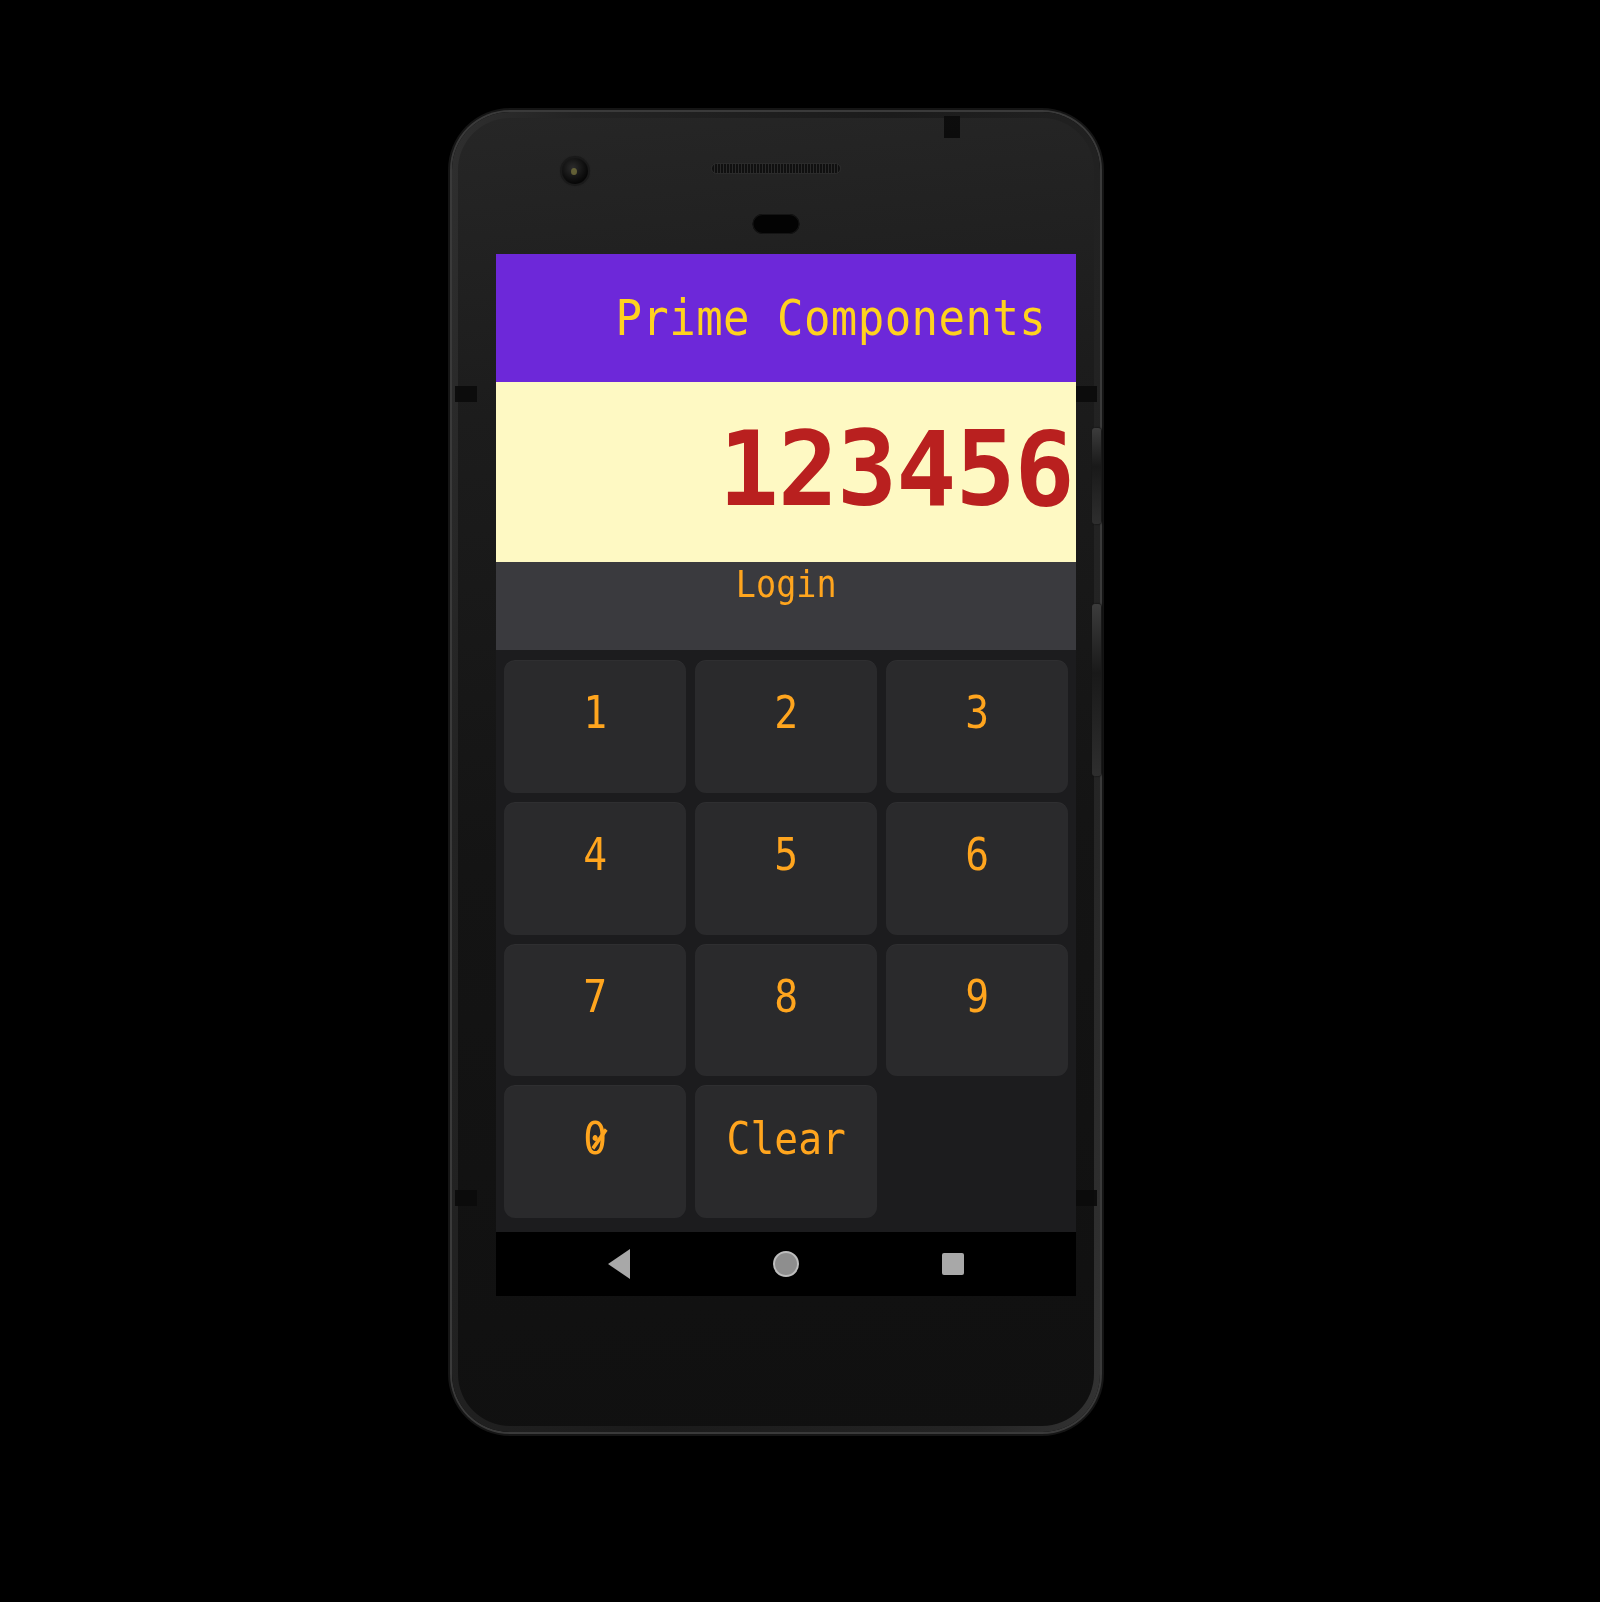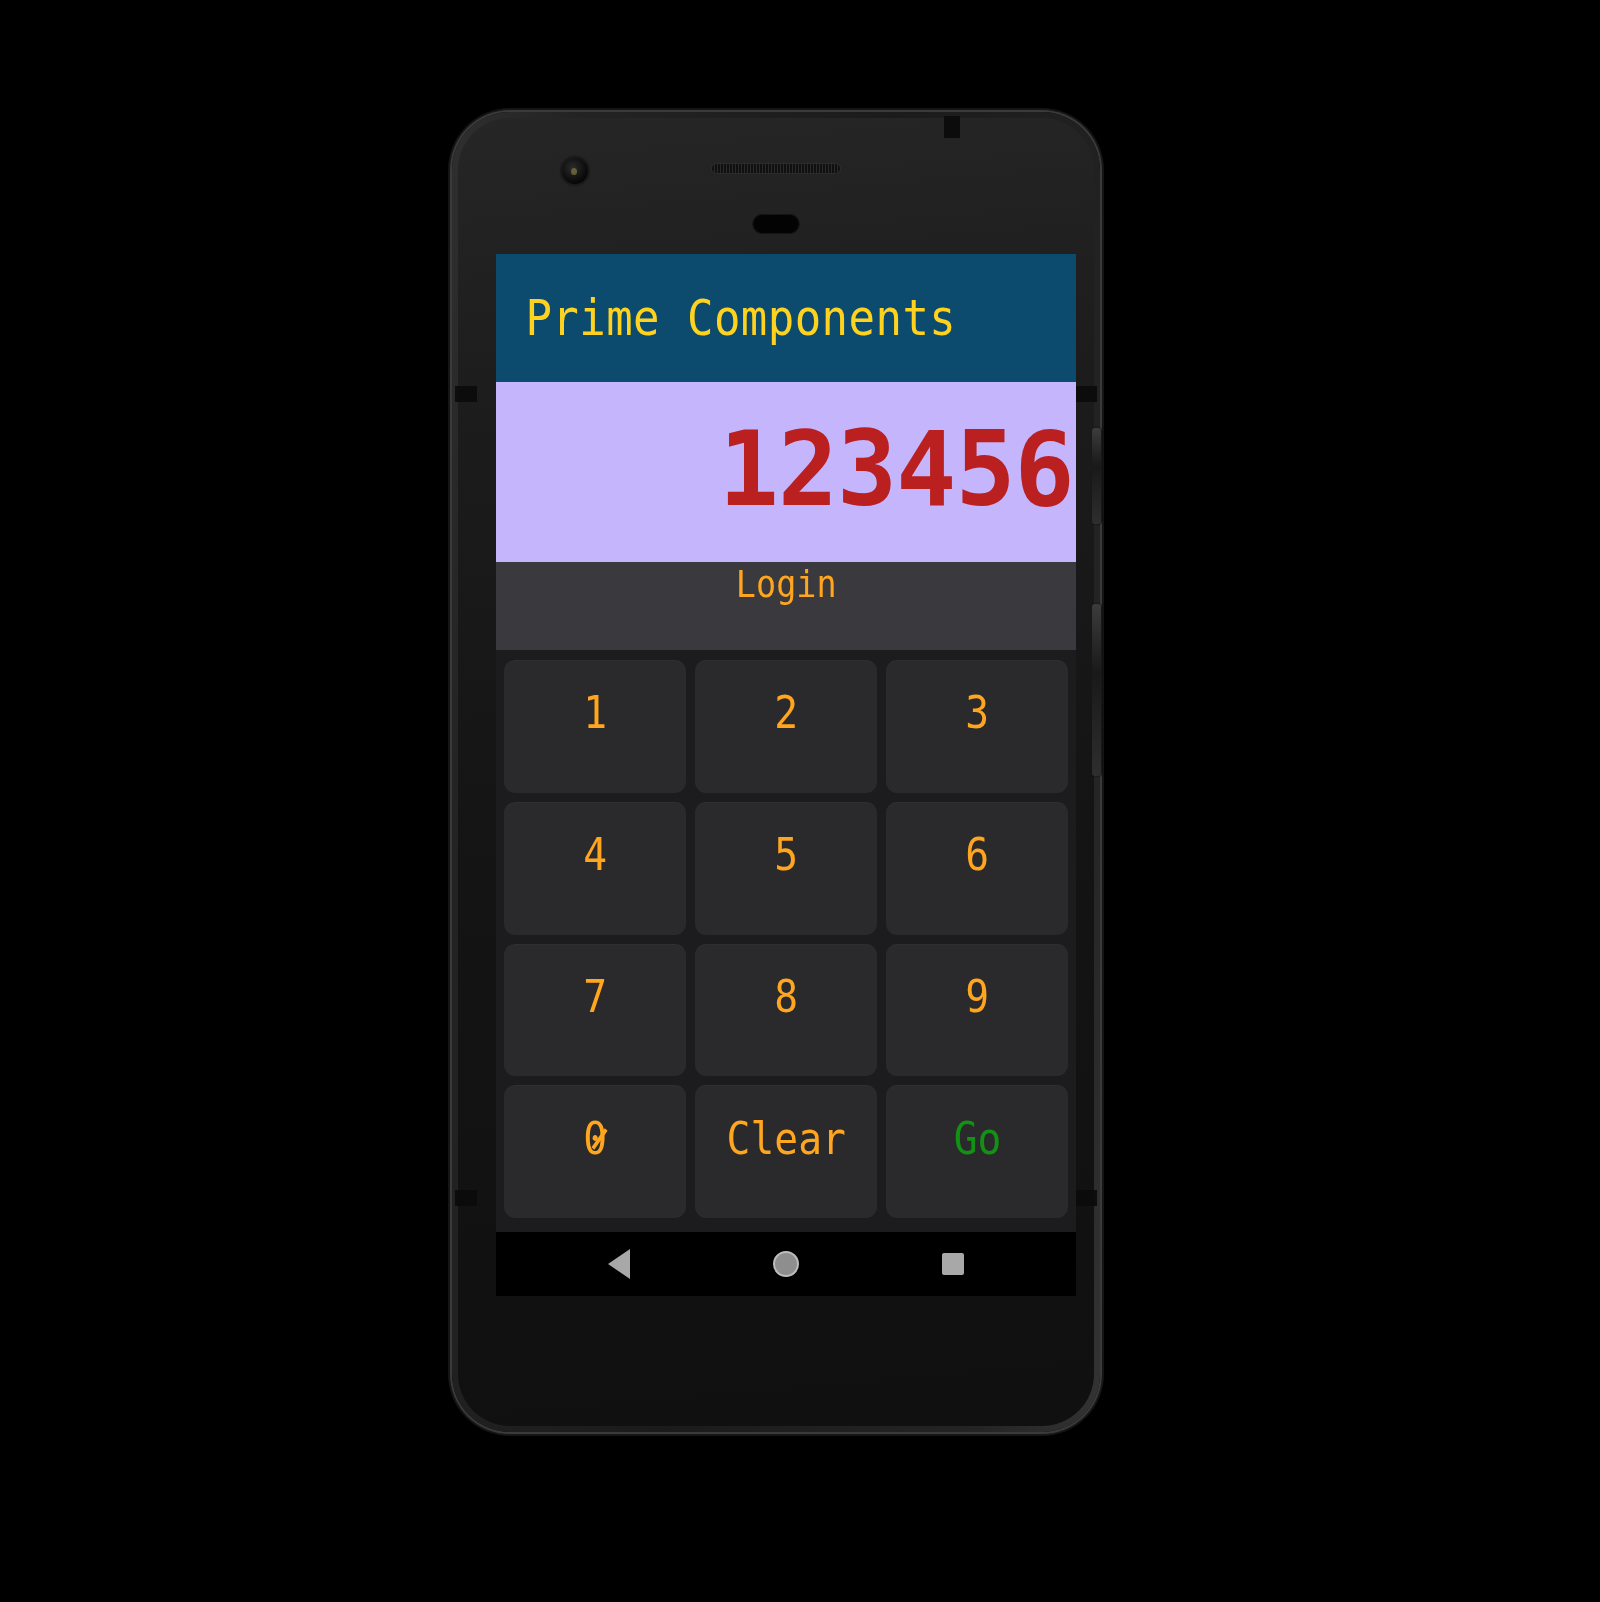--- a/index.html
+++ b/index.html
@@ -132,38 +132,38 @@
   
   .app {
     flex: 0 0 978px;
     background: #1e1e20;
     display: flex;
     flex-direction: column;
   }
 
   .title-bar {
     flex: 0 0 128px;
-    background: #0c4a6e;
-    display: flex;
-    align-items: center;
-    justify-content: flex-start;
+    background: #6d28d9;
+    display: flex;
+    align-items: center;
+    justify-content: flex-end;
   }
   .app-title {
     font-family: "DejaVu Sans Mono", monospace;
     font-size: 50px;
     letter-spacing: 0.5px;
     color: #ffd21e;
     font-weight: 400;
     transform: scaleX(0.88);
     white-space: nowrap;
   }
 
   .display {
     flex: 0 0 180px;
-    background: #c4b5fd;
+    background: #fef9c3;
     display: flex;
     align-items: center;
     justify-content: flex-end;
     padding: 0 2px 0 0;
     overflow: hidden;
   }
   .display-value {
     font-family: "DejaVu Sans Mono", monospace;
     font-size: 104px;
     line-height: 1;
@@ -337,23 +337,20 @@
               </div>
               <div class="key">
                 <span class="key-label">9</span>
               </div>
               <div class="key">
                 <span class="key-label zero-slashed">0</span>
               </div>
               <div class="key">
                 <span class="key-label">Clear</span>
               </div>
-              <div class="key">
-                <span class="key-label go">Go</span>
-              </div>
             </div>
 
         </div>
 
         <div class="navbar">
           <div class="nav-btn">
             <div class="nav-back"></div>
           </div>
           <div class="nav-btn">
             <div class="nav-home"></div>

